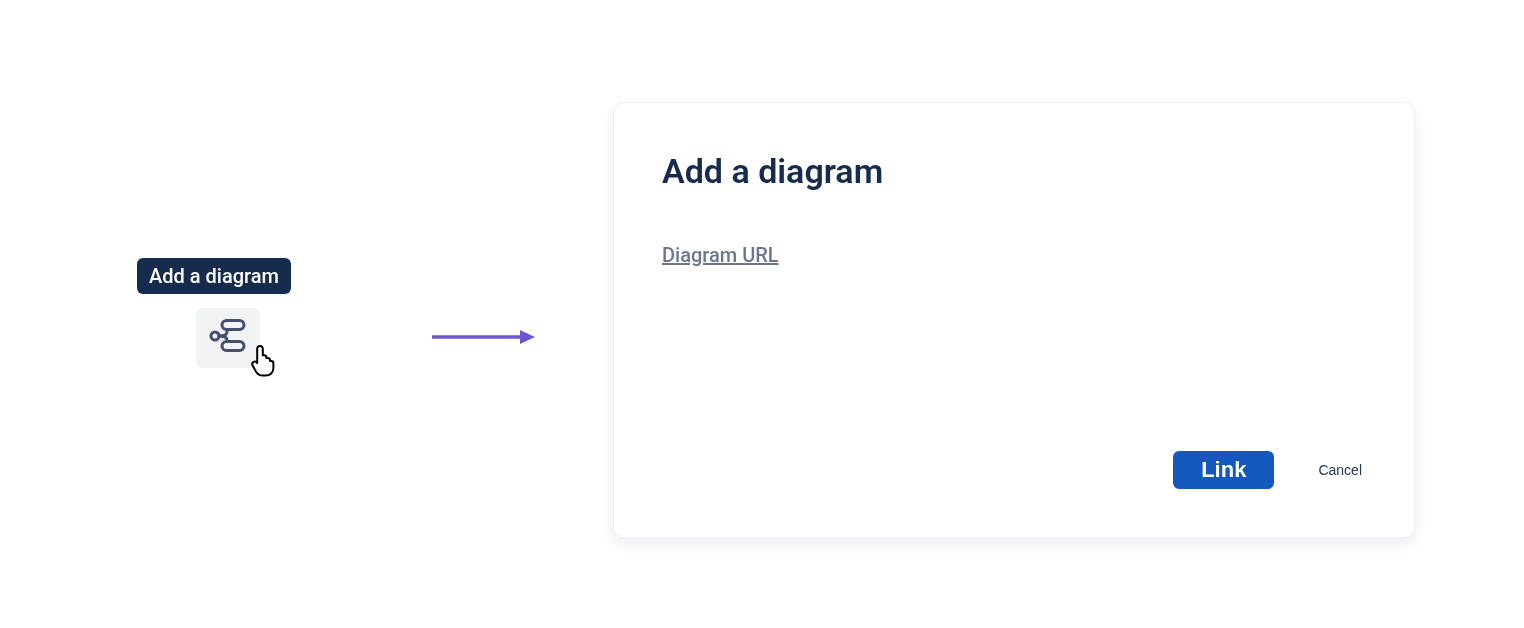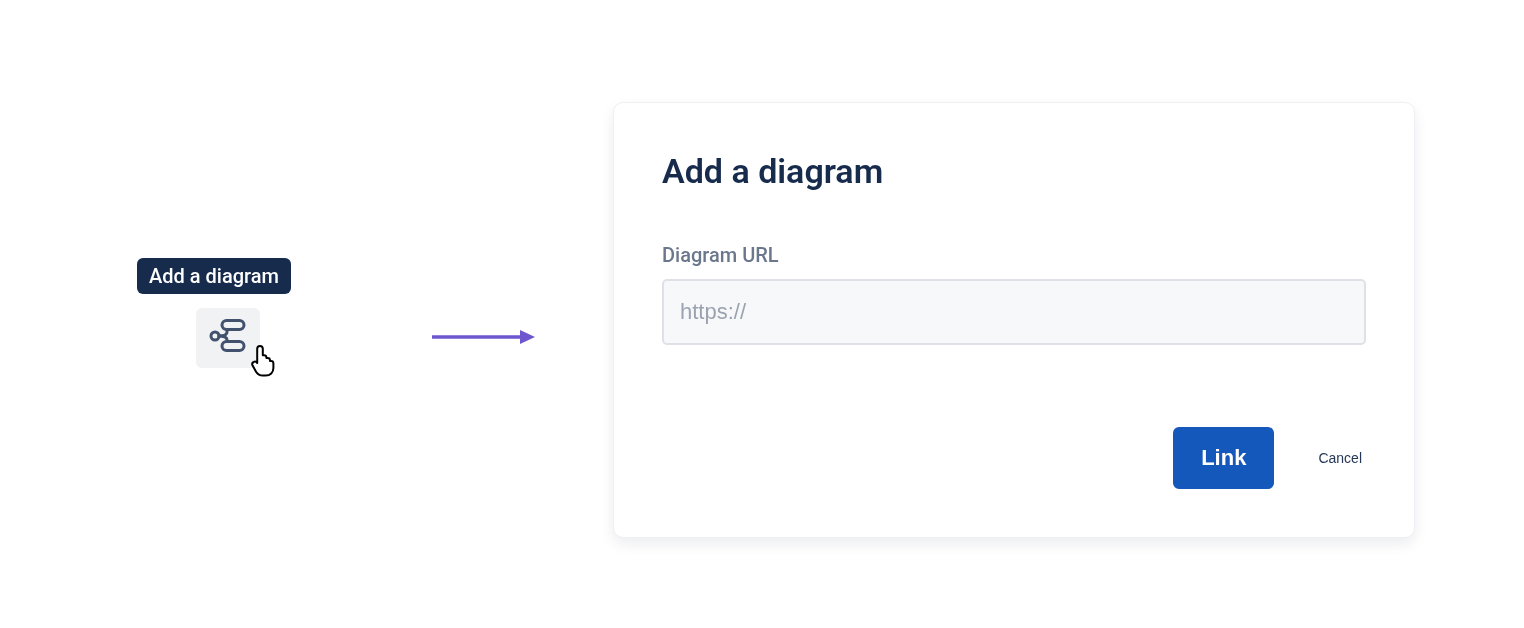--- a/index.html
+++ b/index.html
@@ -85,21 +85,21 @@
       font-size: 34px;
       font-weight: 600;
       color: #172b4d;
       margin-bottom: 52px;
     }
 
     .field-label {
       font-size: 20px;
       font-weight: 500;
       color: #6b778c;
-      margin-bottom: 12px;
+      text-decoration: underline;
     }
 
     .url-input {
       width: 100%;
       height: 66px;
       border: 2px solid #dfe1e6;
       border-radius: 5px;
       background: #f7f8fa;
       padding: 0 16px;
       font-size: 22px;
@@ -117,21 +117,21 @@
       display: flex;
       align-items: center;
       gap: 40px;
     }
 
     .btn-primary {
       background: #1558bc;
       color: #ffffff;
       border: none;
       border-radius: 6px;
-      padding: 18px 28px;
+      padding: 6px 28px;
       font-size: 22px;
       font-weight: 600;
       cursor: pointer;
     }
 
     .btn-secondary {
       background: transparent;
       color: #253858;
       border: none;
       font-size: 14px;
@@ -175,19 +175,18 @@
   <svg viewBox="0 0 105 16">
     <line x1="0" y1="8" x2="90" y2="8" stroke="#6e56cf" stroke-width="3.5" stroke-linecap="round"></line>
     <path d="M88 1 L103 8 L88 15 Z" fill="#6e56cf"></path>
   </svg>
 </span>
 
 <div class="modal">
   <h2 class="modal-title">Add a diagram</h2>
 
   <div class="field-label">Diagram URL</div>
-  <input type="text" class="url-input" placeholder="https://" style="">
 
   <div class="button-row">
     <button class="btn-primary">Link</button>
     <button class="btn-secondary">Cancel</button>
   </div>
 </div>
 
 </body></html>

